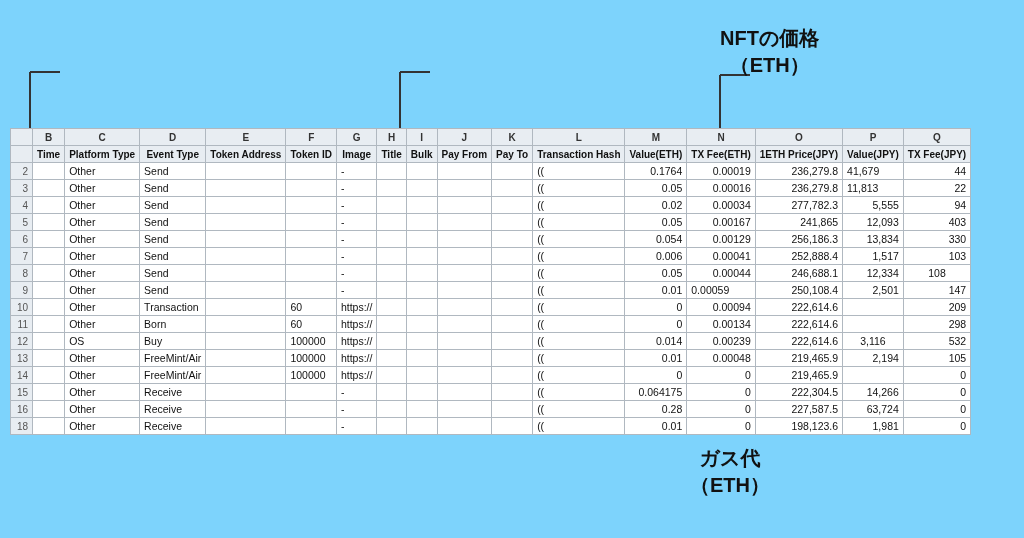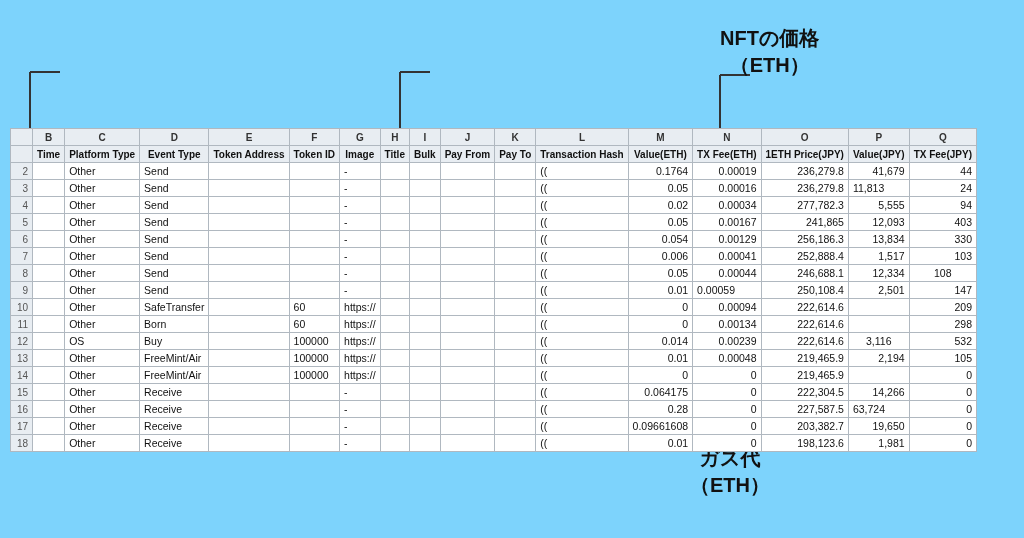--- a/index.html
+++ b/index.html
@@ -223,41 +223,41 @@
             <td></td>
             <td>-</td>
             <td></td>
             <td></td>
             <td></td>
             <td></td>
             <td>(( </td>
             <td style="text-align: right;">0.1764</td>
             <td style="text-align: right;">0.00019</td>
             <td style="text-align: right;">236,279.8</td>
-            <td style="text-align: right;">41,679</td>
+            <td style="text-align: left;">41,679</td>
             <td style="text-align: right;">44</td>
           </tr>
           <tr>
             <td class="row-header">3</td>
             <td></td>
             <td>Other</td>
             <td>Send</td>
             <td></td>
             <td></td>
             <td>-</td>
             <td></td>
             <td></td>
             <td></td>
             <td></td>
             <td>(( </td>
             <td style="text-align: right;">0.05</td>
             <td style="text-align: right;">0.00016</td>
             <td style="text-align: right;">236,279.8</td>
             <td style="text-align: left;">11,813</td>
-            <td style="text-align: right;">24</td>
+            <td style="text-align: right;">22</td>
           </tr>
           <tr>
             <td class="row-header">4</td>
             <td></td>
             <td>Other</td>
             <td>Send</td>
             <td></td>
             <td></td>
             <td>-</td>
             <td></td>
@@ -363,21 +363,21 @@
             <td style="text-align: right;">0.01</td>
             <td style="text-align: left;">0.00059</td>
             <td style="text-align: right;">250,108.4</td>
             <td style="text-align: right;">2,501</td>
             <td style="text-align: right;">147</td>
           </tr>
           <tr>
             <td class="row-header">10</td>
             <td></td>
             <td>Other</td>
-            <td>SafeTransfer</td>
+            <td>Transaction</td>
             <td></td>
             <td>60</td>
             <td>https://</td>
             <td></td>
             <td></td>
             <td></td>
             <td></td>
             <td>(( </td>
             <td style="text-align: right;">0</td>
             <td style="text-align: right;">0.00094</td>
@@ -489,40 +489,21 @@
             <td></td>
             <td>-</td>
             <td></td>
             <td></td>
             <td></td>
             <td></td>
             <td>(( </td>
             <td style="text-align: right;">0.28</td>
             <td style="text-align: right;">0</td>
             <td style="text-align: right;">227,587.5</td>
-            <td style="text-align: left;">63,724</td>
-            <td style="text-align: right;">0</td>
-          </tr>
-          <tr>
-            <td class="row-header">17</td>
-            <td></td>
-            <td>Other</td>
-            <td>Receive</td>
-            <td></td>
-            <td></td>
-            <td>-</td>
-            <td></td>
-            <td></td>
-            <td></td>
-            <td></td>
-            <td>(( </td>
-            <td style="text-align: right;">0.09661608</td>
-            <td style="text-align: right;">0</td>
-            <td style="text-align: right;">203,382.7</td>
-            <td style="text-align: right;">19,650</td>
+            <td style="text-align: right;">63,724</td>
             <td style="text-align: right;">0</td>
           </tr>
           <tr>
             <td class="row-header">18</td>
             <td></td>
             <td>Other</td>
             <td>Receive</td>
             <td></td>
             <td></td>
             <td>-</td>

